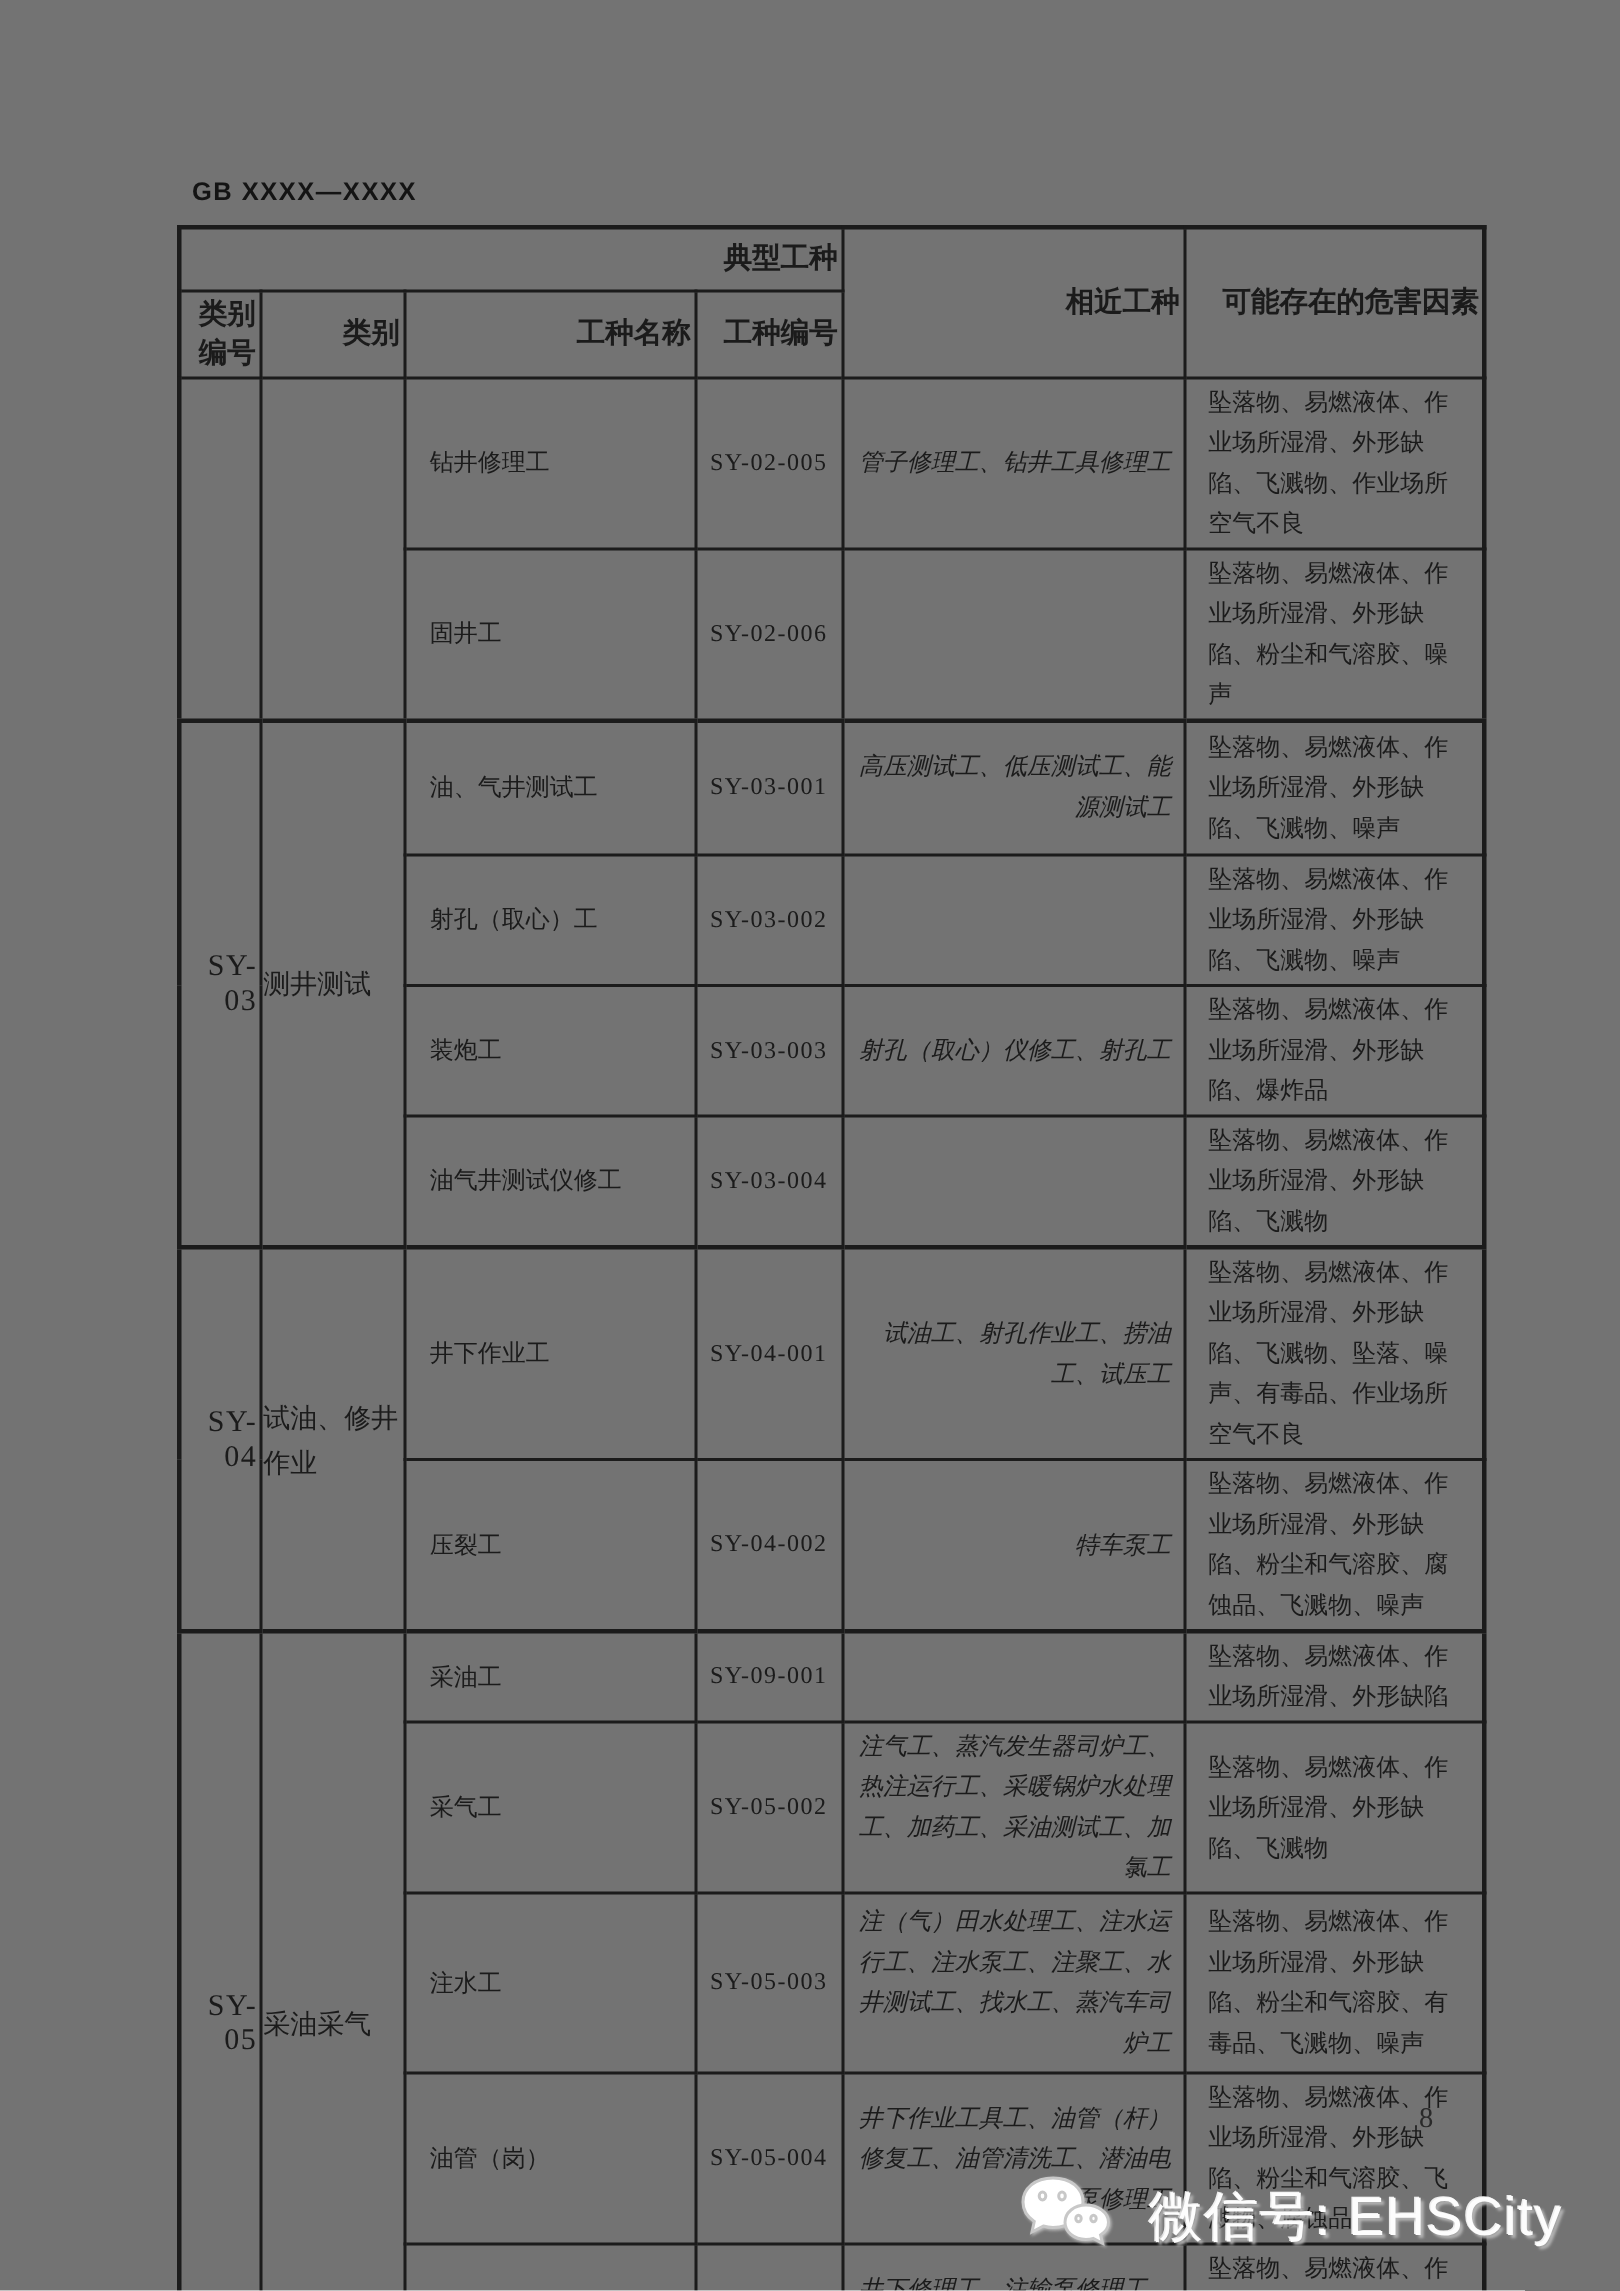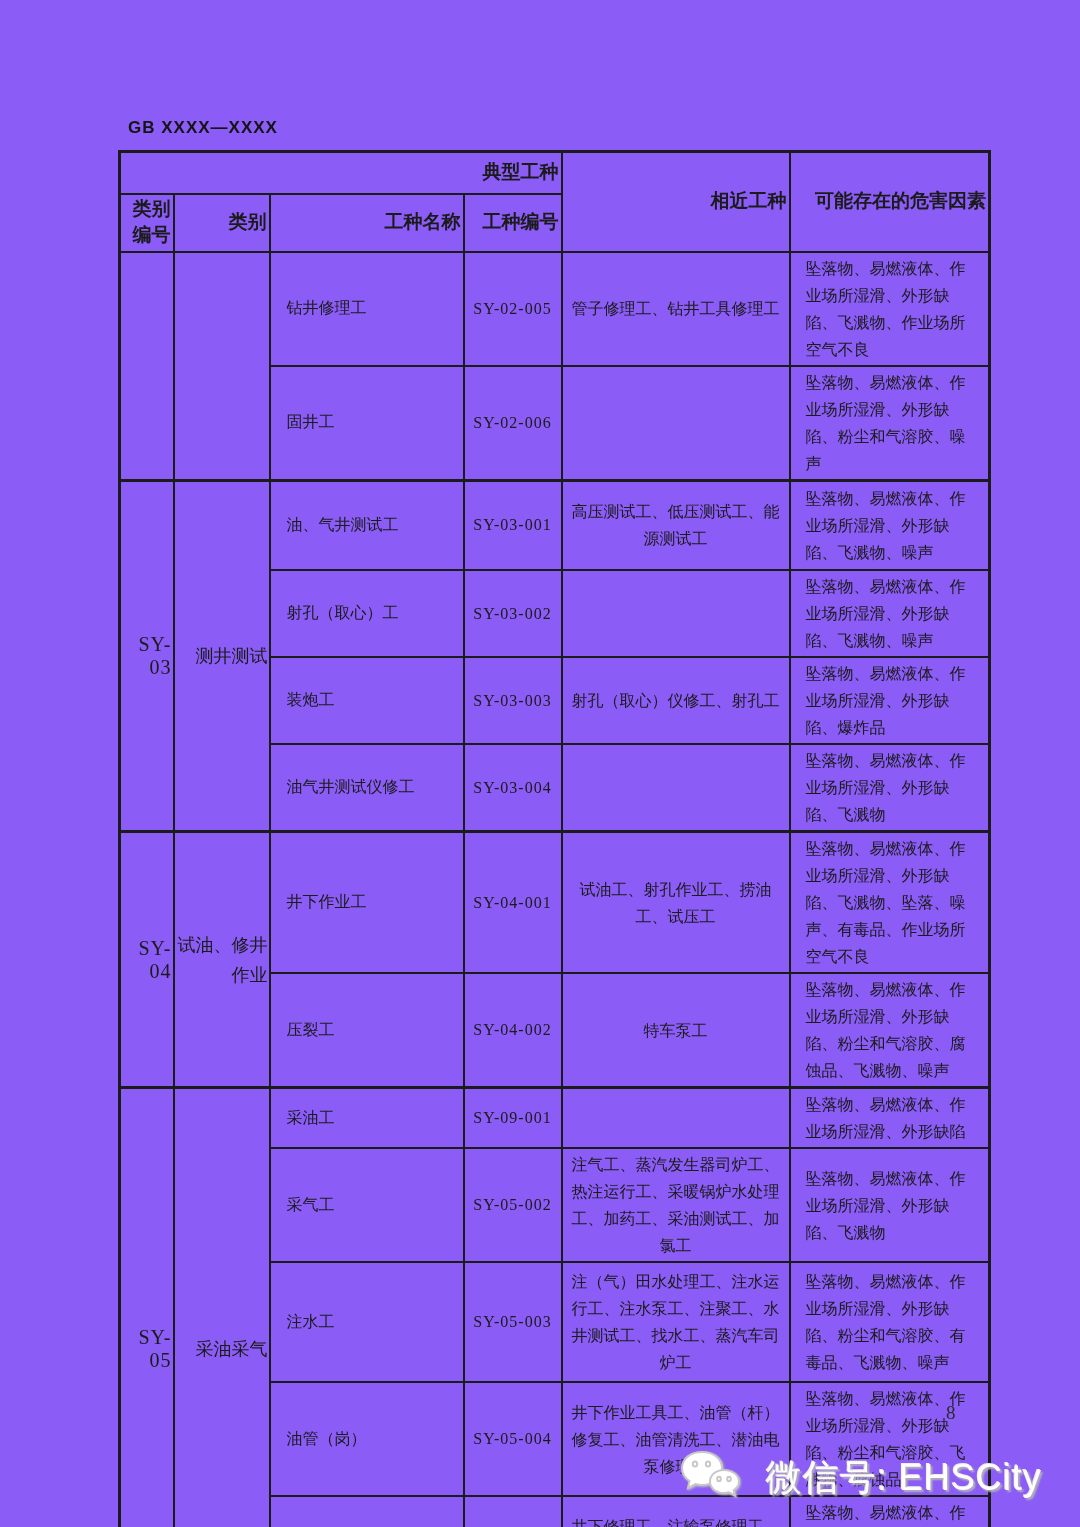--- a/index.html
+++ b/index.html
@@ -1,21 +1,21 @@
 <!DOCTYPE html>
 <html><head>
 <meta charset="utf-8">
 <style>
   * { margin: 0; padding: 0; box-sizing: border-box; }
   html, body { background: #ffffff; }
   .page {
     position: relative;
     width: 1080px;
     height: 1527px;
-    background: #8b5cf6;
+    background: #737373;
     font-family: "Liberation Serif", serif;
     color: #1b1b1b;
     overflow: hidden;
   }
   .doc-code {
     position: absolute;
     left: 128px;
     top: 118px;
     font-family: "Liberation Sans", sans-serif;
     font-size: 17px;
@@ -46,41 +46,42 @@
     padding: 2px;
   }
   td.c-catno {
     text-align: right;
     font-size: 20px;
     letter-spacing: 1px;
     padding: 1px;
     margin-left: 24px;
   }
   td.c-cat {
-    text-align: right;
+    text-align: left;
     font-size: 18px;
     line-height: 30px;
     padding: 1px;
   }
   td.c-name {
     text-align: left;
     font-size: 16px;
     padding: 16px;
   }
   td.c-code {
     text-align: center;
     font-size: 16px;
     letter-spacing: 1px;
     padding: 1px;
   }
   td.c-similar {
-    text-align: center;
+    text-align: right;
     font-size: 16px;
     line-height: 27px;
     padding: 2px 8px;
+    font-style: italic;
   }
   td.c-hazard {
     text-align: left;
     font-size: 16px;
     line-height: 27px;
     padding: 2px 15px;
   }
   tr.sec td { border-top-width: 3px; }
   
   tr.h42 { height: 42px; }

